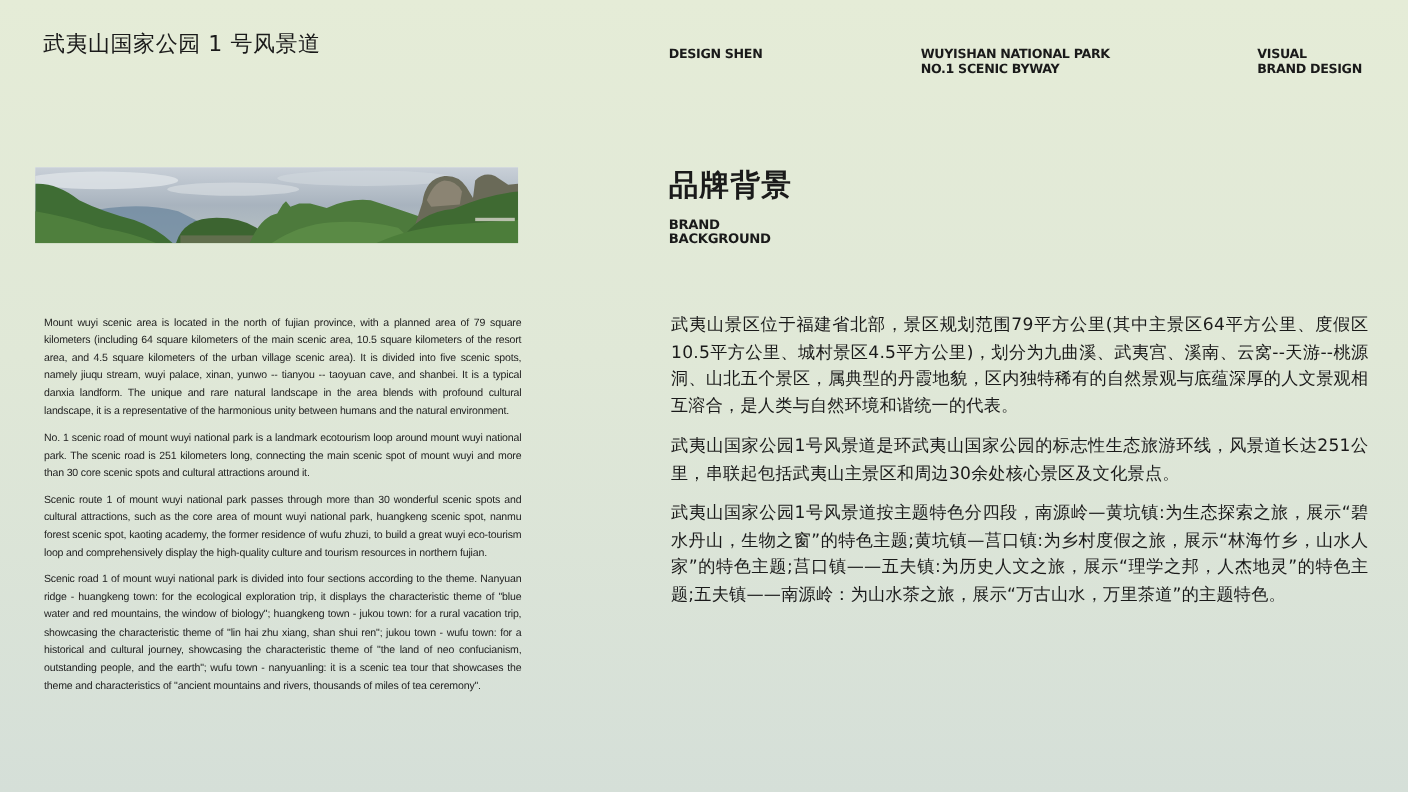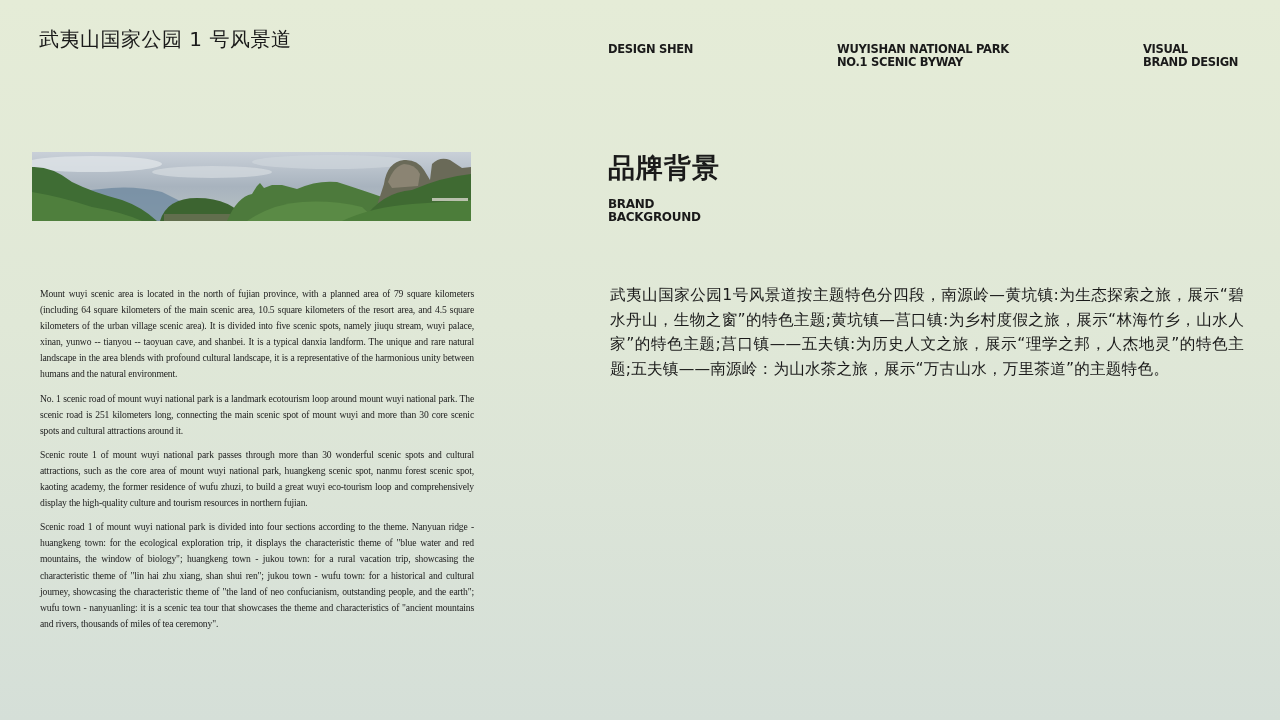--- a/index.html
+++ b/index.html
@@ -40,21 +40,21 @@
     }
     .section-sub {
       position: absolute; left: 608px; top: 198px;
       font-family: "DejaVu Sans", sans-serif; font-weight: bold;
       font-size: 12px; line-height: 13px; letter-spacing: -0.3px; color: #1a1a1a;
     }
     .section-sub span { display: block; }
 
     .en-body {
       position: absolute; left: 40px; top: 286px; width: 434px;
-      font-family: Liberation Serif, serif;
+      font-family: Liberation Sans, sans-serif;
       font-size: 9.6px; line-height: 16.1px; color: #222;
       text-align: justify;
     }
     .en-body p { margin-bottom: 8px; letter-spacing: -0.15px; }
 
     .cn-body {
       position: absolute; left: 610px; top: 283px; width: 634px;
       font-family: "DejaVu Sans", sans-serif;
       font-size: 15.6px; line-height: 24.5px; color: #1a1a1a;
       text-align: justify; letter-spacing: 0.2px;
@@ -121,16 +121,18 @@
   </div>
 
   <div class="en-body">
     <p>Mount wuyi scenic area is located in the north of fujian province, with a planned area of 79 square kilometers (including 64 square kilometers of the main scenic area, 10.5 square kilometers of the resort area, and 4.5 square kilometers of the urban village scenic area). It is divided into five scenic spots, namely jiuqu stream, wuyi palace, xinan, yunwo -- tianyou -- taoyuan cave, and shanbei. It is a typical danxia landform. The unique and rare natural landscape in the area blends with profound cultural landscape, it is a representative of the harmonious unity between humans and the natural environment.</p>
     <p>No. 1 scenic road of mount wuyi national park is a landmark ecotourism loop around mount wuyi national park. The scenic road is 251 kilometers long, connecting the main scenic spot of mount wuyi and more than 30 core scenic spots and cultural attractions around it.</p>
     <p>Scenic route 1 of mount wuyi national park passes through more than 30 wonderful scenic spots and cultural attractions, such as the core area of mount wuyi national park, huangkeng scenic spot, nanmu forest scenic spot, kaoting academy, the former residence of wufu zhuzi, to build a great wuyi eco-tourism loop and comprehensively display the high-quality culture and tourism resources in northern fujian.</p>
     <p>Scenic road 1 of mount wuyi national park is divided into four sections according to the theme. Nanyuan ridge - huangkeng town: for the ecological exploration trip, it displays the characteristic theme of "blue water and red mountains, the window of biology"; huangkeng town - jukou town: for a rural vacation trip, showcasing the characteristic theme of "lin hai zhu xiang, shan shui ren"; jukou town - wufu town: for a historical and cultural journey, showcasing the characteristic theme of "the land of neo confucianism, outstanding people, and the earth"; wufu town - nanyuanling: it is a scenic tea tour that showcases the theme and characteristics of "ancient mountains and rivers, thousands of miles of tea ceremony".</p>
   </div>
 
   <div class="cn-body">
+    <p>武夷山景区位于福建省北部，景区规划范围79平方公里(其中主景区64平方公里、度假区10.5平方公里、城村景区4.5平方公里)，划分为九曲溪、武夷宫、溪南、云窝--天游--桃源洞、山北五个景区，属典型的丹霞地貌，区内独特稀有的自然景观与底蕴深厚的人文景观相互溶合，是人类与自然环境和谐统一的代表。</p>
+    <p>武夷山国家公园1号风景道是环武夷山国家公园的标志性生态旅游环线，风景道长达251公里，串联起包括武夷山主景区和周边30余处核心景区及文化景点。</p>
     <p>武夷山国家公园1号风景道按主题特色分四段，南源岭—黄坑镇:为生态探索之旅，展示“碧水丹山，生物之窗”的特色主题;黄坑镇—莒口镇:为乡村度假之旅，展示“林海竹乡，山水人家”的特色主题;莒口镇——五夫镇:为历史人文之旅，展示“理学之邦，人杰地灵”的特色主题;五夫镇——南源岭：为山水茶之旅，展示“万古山水，万里茶道”的主题特色。</p>
   </div>
 
 </div>
 
 </body></html>

